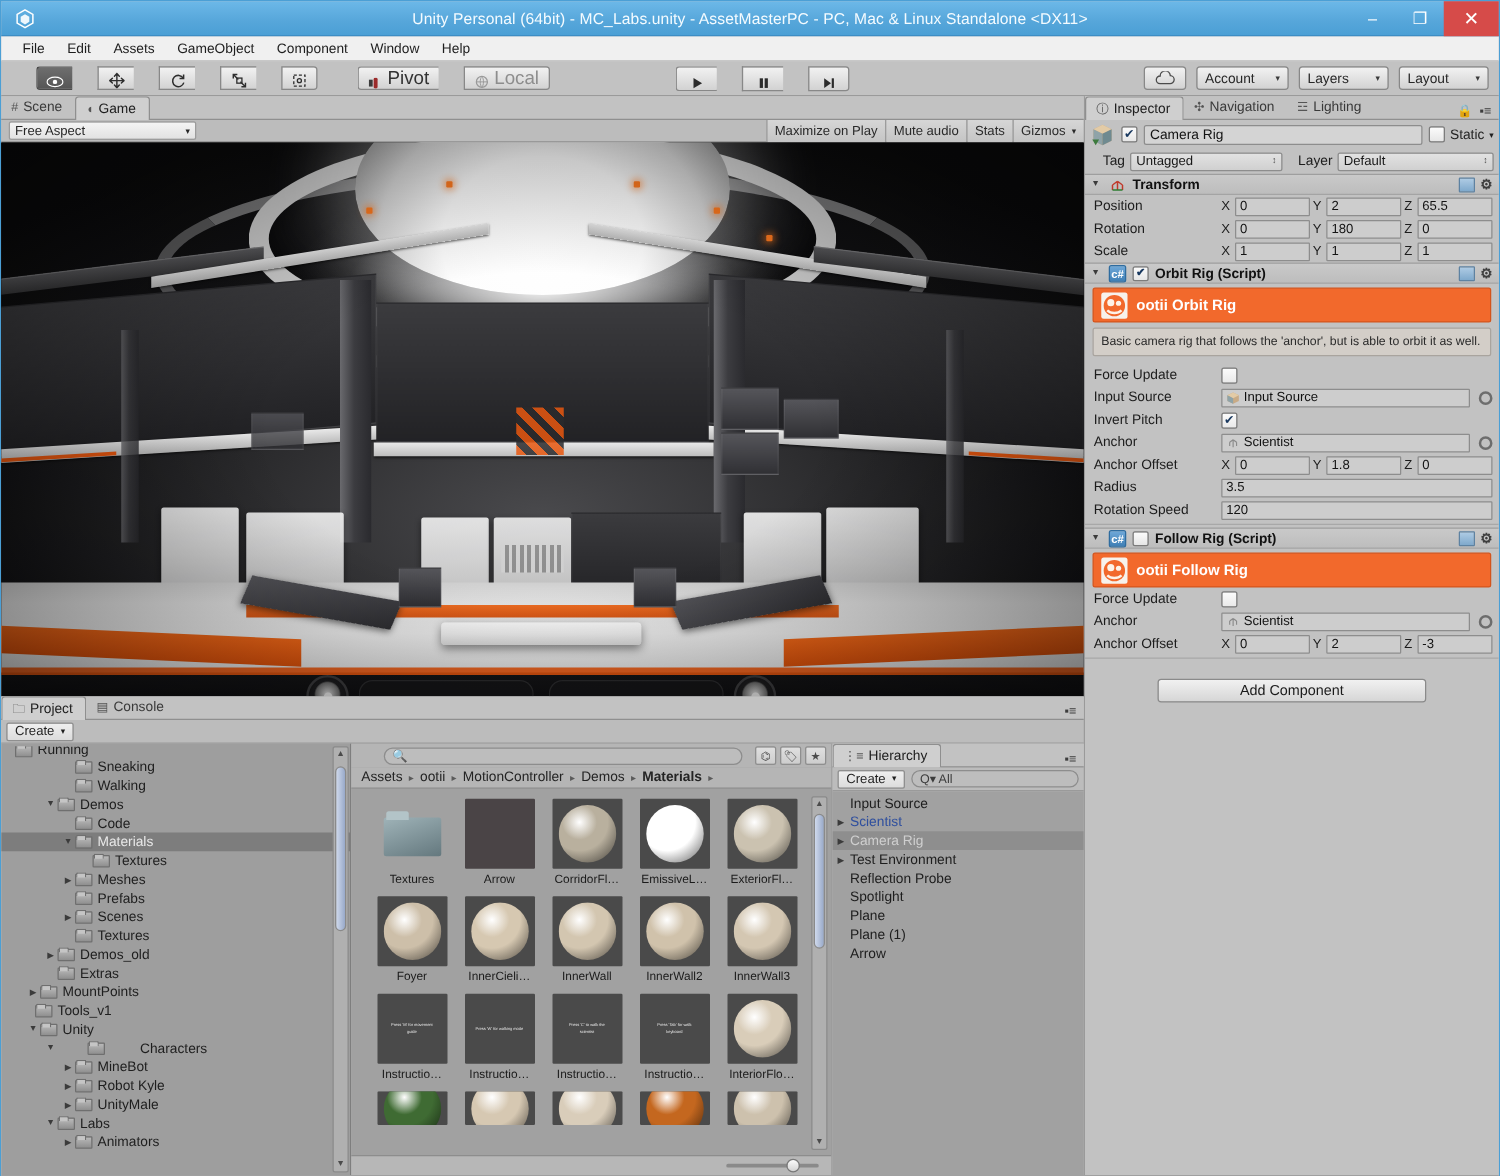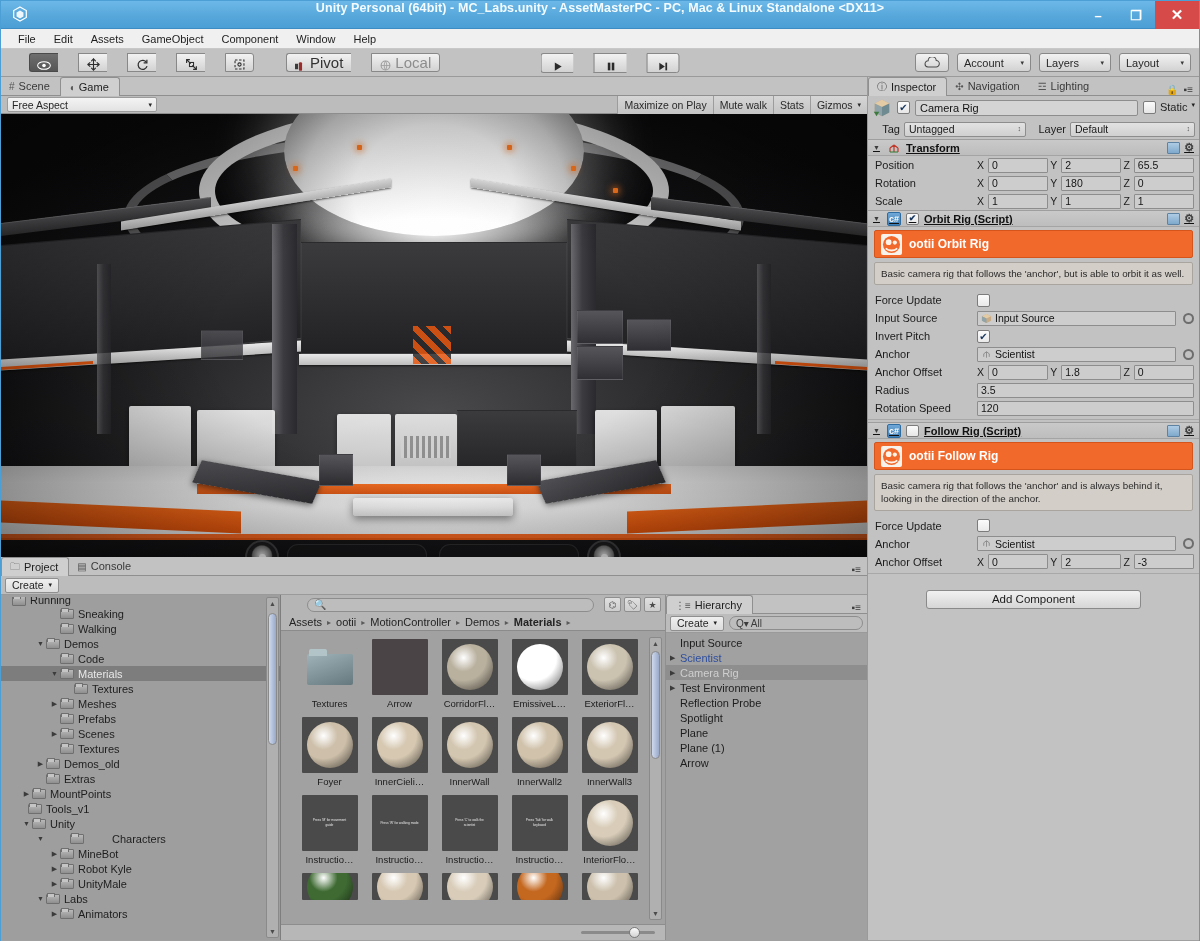--- a/index.html
+++ b/index.html
@@ -16,23 +16,22 @@
     width: 1200px; height: 941px;
     background: #c3c3c3;
     border: 1px solid #4b9fd5;
   }
 
   
   .titlebar {
     position: relative;
     height: 28px;
     background: linear-gradient(#6cb8e8, #56a6da 60%, #4b9fd5);
-    display: flex; 
+    display: flex; align-items: center;
     border-bottom: 1px solid #3d8dc4;
-    font-weight: bold;
   }
   .unity-logo {
     width: 26px; height: 26px; margin-left: 6px;
     display: flex; align-items: center; justify-content: center;
     color: #ffffff;
   }
   .win-title {
     position: absolute; left: 0; right: 0; text-align: center;
     font-size: 12.5px; color: #f4fbff; letter-spacing: 0.1px;
     pointer-events: none;
@@ -387,36 +386,36 @@
   .chk {
     width: 13px; height: 13px; background: linear-gradient(#fbfbfb,#e6e6e6);
     border: 1px solid #7c7c7c; border-radius: 2px; flex: 0 0 13px;
     display: flex; align-items: center; justify-content: center;
     font-size: 10px; color: #17375e; line-height: 1;
   }
   .name-field {
     flex: 1; height: 16px; background: #d4d4d4; border: 1px solid #8d8d8d; border-radius: 2px;
     display: flex; align-items: center; padding: 0 4px; font-size: 11px; color: #121212;
   }
-  .static-box { display: flex; align-items: flex-start; gap: 4px; font-size: 11px; color: #1f1f1f; }
+  .static-box { display: flex; align-items: center; gap: 4px; font-size: 11px; color: #1f1f1f; }
   .static-box .caret { font-size: 7px; }
 
   .tag-row { height: 20px; display: flex; align-items: center; gap: 4px; padding: 0 4px; }
   .lbl { font-size: 11px; color: #1c1c1c; }
   .dd {
     height: 15px; background: linear-gradient(#e2e2e2,#d0d0d0); border: 1px solid #8d8d8d; border-radius: 2px;
     display: flex; align-items: center; padding: 0 4px; font-size: 10.5px; color: #181818;
   }
   .dd .updown { margin-left: auto; font-size: 7px; color: #4a4a4a; line-height: .9; text-align: center; }
 
   .comp-header {
     height: 17px; background: linear-gradient(#c9c9c9,#bdbdbd);
     border-top: 1px solid #9e9e9e; border-bottom: 1px solid #a4a4a4;
     display: flex; align-items: center; gap: 5px; padding: 0 5px;
-    font-size: 11px; font-weight: bold; color: #111; text-decoration: underline;
+    font-size: 11px; font-weight: bold; color: #111;
   }
   .foldout { font-size: 7px; color: #3b3b3b; width: 9px; }
   .comp-ic {
     width: 14px; height: 14px; border-radius: 2px; flex: 0 0 14px;
     display: flex; align-items: center; justify-content: center;
     font-size: 9px; color: #fff;
   }
   .comp-ic.script { background: linear-gradient(#6fa8d8,#3f7fb5); border: 1px solid #2f6c9f; font-weight: bold; }
   .comp-right { margin-left: auto; display: flex; gap: 4px; align-items: center; color: #3e3e3e; }
   .book-ic {
@@ -610,21 +609,21 @@
         </div>
       </div>
 
       <div class="gamebar">
         <div class="aspect-select">
           <span>Free Aspect</span>
           <span class="caret">▾</span>
         </div>
         <div class="gamebar-right">
           <div class="gb-btn">Maximize on Play</div>
-          <div class="gb-btn">Mute walk</div>
+          <div class="gb-btn">Mute audio</div>
           <div class="gb-btn">Stats</div>
           <div class="gb-btn">
             <span>Gizmos</span>
             <span style="margin-left:5px;font-size:7px">▾</span>
           </div>
         </div>
       </div>
 
       <div class="game-canvas">
         <div class="scene-bg"></div>
@@ -1258,21 +1257,20 @@
               <span class="banner-ic">
                 <svg width="19" height="19" viewBox="0 0 20 20">
                   <circle cx="10" cy="10" r="9" fill="#f2692c"></circle>
                   <circle cx="7" cy="7.5" r="3" fill="#fdf3e8"></circle>
                   <circle cx="13.5" cy="8" r="2.2" fill="#fdf3e8"></circle>
                   <path d="M4 14c3 3 9 3 12 0" stroke="#fdf3e8" stroke-width="2" fill="none"></path>
                 </svg>
               </span>
               <span class="banner-text">ootii Follow Rig</span>
             </div>
-            <div class="help-box">Basic camera rig that follows the 'anchor' and is always behind it, looking in the direction of the anchor.</div>
             <div class="prop-row">
               <div class="prop-label">Force Update</div>
               <div class="chk-sm"></div>
             </div>
             <div class="prop-row">
               <div class="prop-label">Anchor</div>
               <div class="objfield">
                 <span style="width: 11px; height: 11px; flex: 0 0 11px; display: inline-block;"><svg width="11" height="11" viewBox="0 0 12 12">
                     <path d="M6 9.5V3M6 3 3 5.2M6 3l3 2.2M3 5.2v3.4M9 5.2v3.4" stroke="#8a8a8a" stroke-width="1" fill="none"></path>
                   </svg></span>

